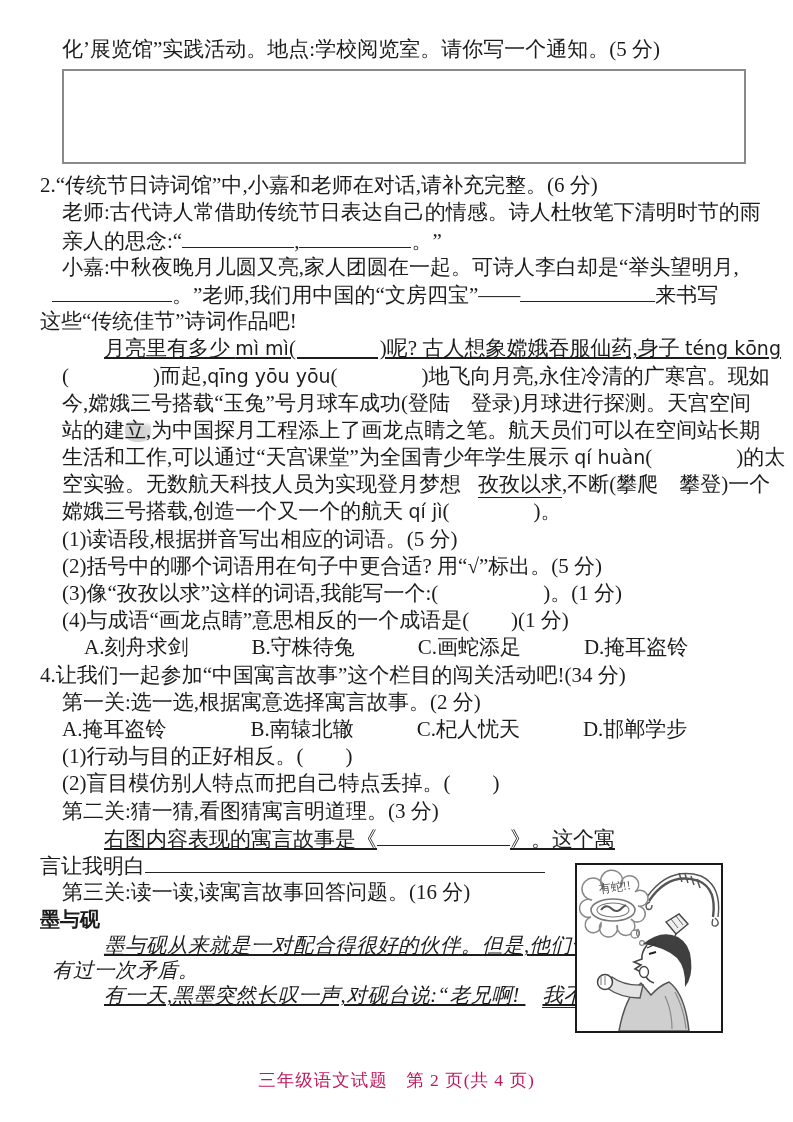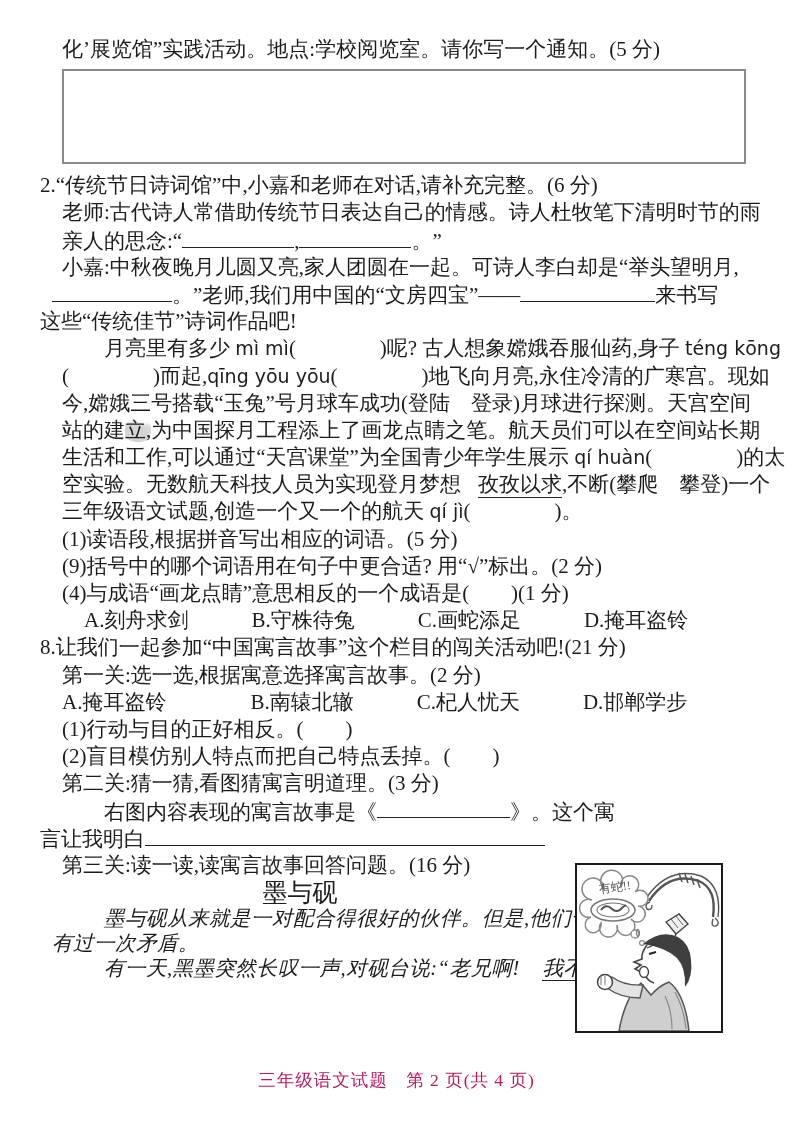--- a/index.html
+++ b/index.html
@@ -7,26 +7,26 @@
     width:793px;height:1122px;position:relative;overflow:hidden;
     background:#ffffff;color:#1c1c1c;
     font-family:"Liberation Serif","DejaVu Serif",serif;
   }
   .content{position:absolute;left:40px;top:36px;width:716px;}
   .line{font-size:21px;line-height:27.2px;height:27.2px;white-space:nowrap;}
   .i0{padding-left:0;}
   .i05{padding-left:12px;}
   .i1{padding-left:22px;}
   .i1b{padding-left:44px;}
-  .i2{padding-left:64px;}
+  .i2{padding-left:64px;text-decoration:underline;}
   .kai{font-style:italic;font-size:20.5px;letter-spacing:0.5px;line-height:25px;height:25px;}
   .title{
-    text-align:center;padding-right:196px;font-weight:normal;
+    padding-right:196px;font-weight:bold;
     font-family:"DejaVu Sans","Liberation Sans",sans-serif;
-    font-size:25px;line-height:27.2px;height:27.2px;
+    font-size:20px;line-height:27.2px;height:27.2px;
   }
   .seg-p{font-family:"DejaVu Sans","Liberation Sans",sans-serif;font-size:19px;}
   .seg-u{border-bottom:1.6px solid #222;padding-bottom:1px;margin-left:17px;}
   .seg-hl{
     background:
       radial-gradient(ellipse at 30% 62%, #d4d4d4 0 42%, rgba(212,212,212,0) 62%),
       radial-gradient(ellipse at 82% 70%, #dadada 0 34%, rgba(218,218,218,0) 55%);
     border-radius:40%;
   }
   .blank{display:inline-block;height:0.95em;border-bottom:1.6px solid #222;}
@@ -55,26 +55,27 @@
     <div class="line i1"><span>亲人的思念:“</span><span class="blank" style="width: 112px;"></span><span>,</span><span class="blank" style="width: 112px;"></span><span>。”</span></div>
     <div class="line i1"><span>小嘉:中秋夜晚月儿圆又亮,家人团圆在一起。可诗人李白却是“举头望明月,</span></div>
     <div class="line i05"><span class="blank" style="width: 120px;"></span><span>。”老师,我们用中国的“文房四宝”——</span><span class="blank" style="width: 135px;"></span><span>来书写</span></div>
     <div class="line i0"><span>这些“传统佳节”诗词作品吧!</span></div>
     <div class="line i2"><span>月亮里有多少 </span><span class="seg-p">mì mì</span><span>(　　　　)呢? 古人想象嫦娥吞服仙药,身子 </span><span class="seg-p">téng kōng</span></div>
     <div class="line i1"><span>(　　　　)而起,</span><span class="seg-p">qīng yōu yōu</span><span>(　　　　)地飞向月亮,永住冷清的广寒宫。现如</span></div>
     <div class="line i1"><span>今,嫦娥三号搭载“玉兔”号月球车成功(登陆　登录)月球进行探测。天宫空间</span></div>
     <div class="line i1"><span>站的建</span><span class="seg-hl">立,</span><span>为中国探月工程添上了画龙点睛之笔。航天员们可以在空间站长期</span></div>
     <div class="line i1"><span>生活和工作,可以通过“天宫课堂”为全国青少年学生展示 </span><span class="seg-p">qí huàn</span><span>(　　　　)的太</span></div>
     <div class="line i1"><span>空实验。无数航天科技人员为实现登月梦想</span><span class="seg-u">孜孜以求</span><span>,不断(攀爬　攀登)一个</span></div>
-    <div class="line i1"><span>三年级语文试题,创造一个又一个的航天 </span><span class="seg-p">qí jì</span><span>(　　　　)。</span></div>
+    <div class="line i1"><span>嫦娥三号搭载,创造一个又一个的航天 </span><span class="seg-p">qí jì</span><span>(　　　　)。</span></div>
     <div class="line i1"><span>(1)读语段,根据拼音写出相应的词语。(5 分)</span></div>
-    <div class="line i1"><span>(9)括号中的哪个词语用在句子中更合适? 用“√”标出。(2 分)</span></div>
+    <div class="line i1"><span>(2)括号中的哪个词语用在句子中更合适? 用“√”标出。(5 分)</span></div>
+    <div class="line i1"><span>(3)像“孜孜以求”这样的词语,我能写一个:(　　　　　)。(1 分)</span></div>
     <div class="line i1"><span>(4)与成语“画龙点睛”意思相反的一个成语是(　　)(1 分)</span></div>
     <div class="line i1b"><span>A.刻舟求剑　　　B.守株待兔　　　C.画蛇添足　　　D.掩耳盗铃</span></div>
-    <div class="line i0"><span>8.让我们一起参加“中国寓言故事”这个栏目的闯关活动吧!(21 分)</span></div>
+    <div class="line i0"><span>4.让我们一起参加“中国寓言故事”这个栏目的闯关活动吧!(34 分)</span></div>
     <div class="line i1"><span>第一关:选一选,根据寓意选择寓言故事。(2 分)</span></div>
     <div class="line i1"><span>A.掩耳盗铃　　　　B.南辕北辙　　　C.杞人忧天　　　D.邯郸学步</span></div>
     <div class="line i1"><span>(1)行动与目的正好相反。(　　)</span></div>
     <div class="line i1"><span>(2)盲目模仿别人特点而把自己特点丢掉。(　　)</span></div>
     <div class="line i1"><span>第二关:猜一猜,看图猜寓言明道理。(3 分)</span></div>
     <div class="line i2"><span>右图内容表现的寓言故事是《</span><span class="blank" style="width: 133px;"></span><span>》。这个寓</span></div>
     <div class="line i0"><span>言让我明白</span><span class="blank" style="width: 400px;"></span></div>
     <div class="line i1"><span>第三关:读一读,读寓言故事回答问题。(16 分)</span></div>
     <div class="line  title"><span>墨与砚</span></div>
     <div class="line i2 kai"><span>墨与砚从来就是一对配合得很好的伙伴。但是,他们也</span></div>

